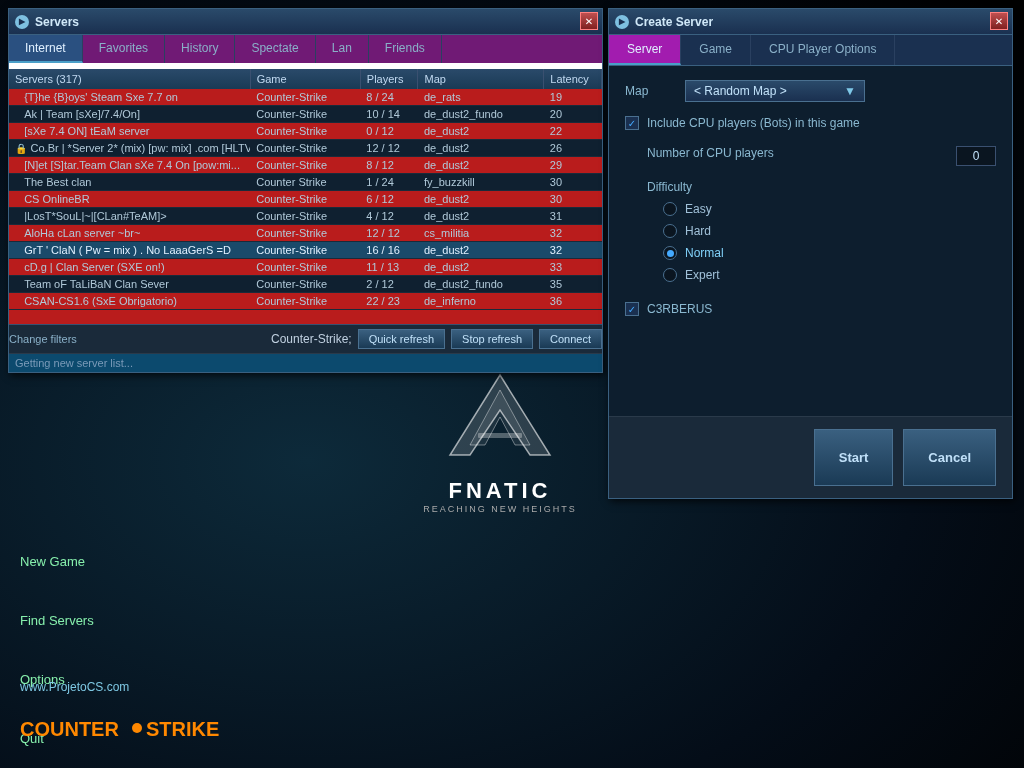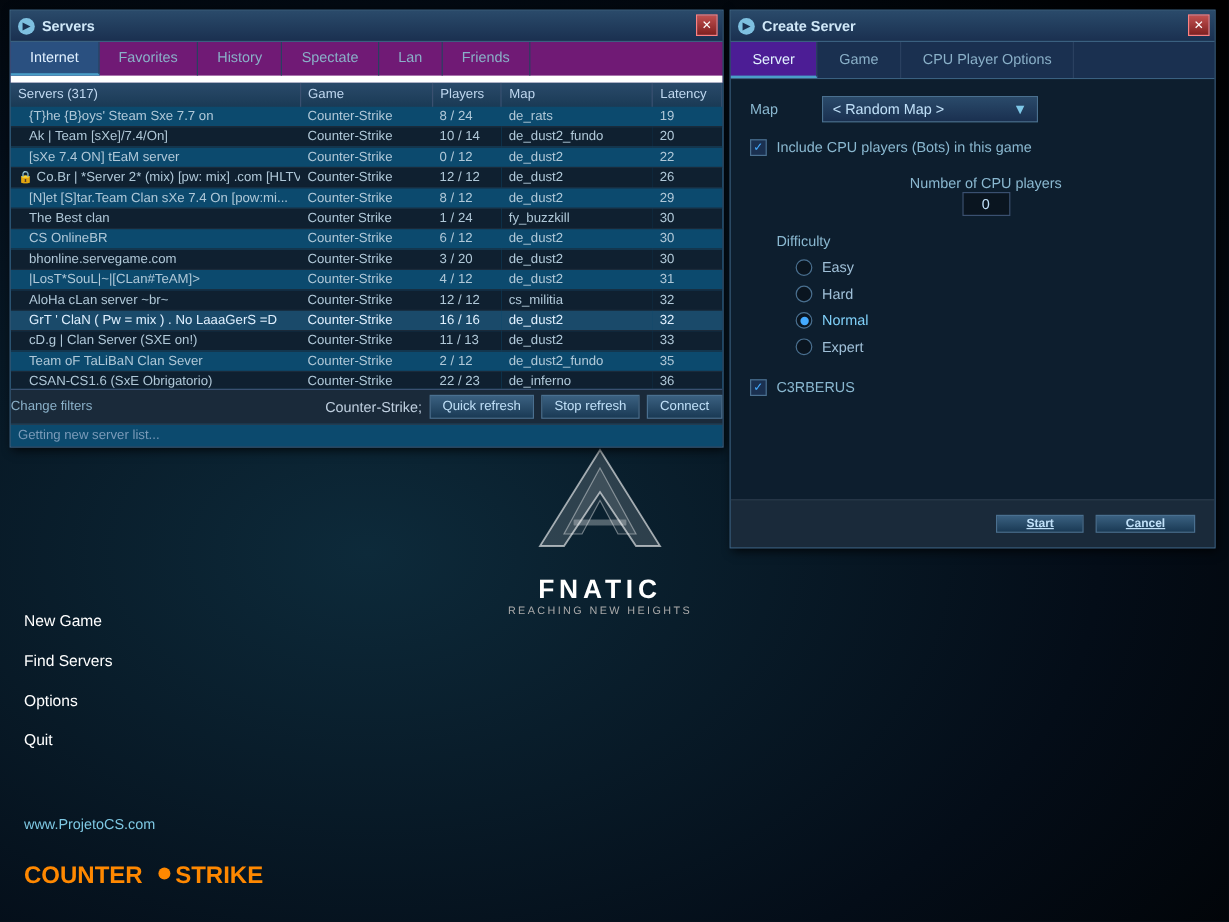--- a/index.html
+++ b/index.html
@@ -34,25 +34,26 @@
     }
     
     .left-menu {
       position: absolute;
       left: 20px;
       top: 510px;
       z-index: 2;
     }
     .left-menu a {
       display: block;
-      color: #ffffff;
+      color: #86efac;
       text-decoration: none;
       font-size: 13px;
       margin-bottom: 18px;
       cursor: pointer;
+      margin-top: 44px;
     }
     .website {
       position: absolute;
       left: 20px;
       top: 680px;
       z-index: 2;
       color: #7ec8e3;
       font-size: 12px;
     }
     .cs-logo {
@@ -126,21 +127,21 @@
     }
     .win-tab.active {
       background: #2a5080;
       color: #e0f0ff;
       border-bottom: 2px solid #4a9fc8;
     }
     
     .server-table-wrap {
       height: 255px;
       overflow: hidden;
-      background: #0c4a6e;
+      background: #b91c1c;
     }
     .server-table {
       width: 100%;
       border-collapse: collapse;
       font-size: 11px;
     }
     .server-table thead tr {
       background: linear-gradient(180deg, #2a4a6a 0%, #1a3a55 100%);
       color: #c0d8f0;
     }
@@ -213,21 +214,21 @@
       margin-top: 0;
     }
     .cs-tab {
       padding: 7px 18px;
       color: #8ab0c8;
       font-size: 12px;
       cursor: pointer;
       border-right: 1px solid #2a4060;
     }
     .cs-tab.active {
-      background: #4c1d95;
+      background: #a21caf;
       color: #e0f0ff;
       border-bottom: 2px solid #4a9fc8;
       text-align: center;
     }
     .cs-content {
       padding: 14px 16px;
       background: #0d1e2e;
       min-height: 350px;
     }
     .cs-row {
@@ -267,24 +268,23 @@
       border: 1px solid #4a7090;
       background: #1a3050;
       margin-right: 8px;
       display: flex; align-items: center; justify-content: center;
       color: #4af;
       font-size: 10px;
     }
     .cs-checkbox-label { color: #8ab8d0; font-size: 12px; }
     .cpu-row {
       display: flex;
-      align-items: center;
+      align-items: flex-start;
       margin-bottom: 14px;
       padding-left: 22px;
-      flex-direction: column;
     }
     .cpu-label { color: #8ab8d0; font-size: 12px; flex: 1; }
     .cpu-val {
       background: #0a1520;
       border: 1px solid #3a5070;
       color: #c0e0f8;
       padding: 2px 10px;
       font-size: 12px;
       min-width: 40px;
       text-align: center;
@@ -320,28 +320,27 @@
     }
     .cs-footer {
       display: flex;
       justify-content: flex-end;
       gap: 10px;
       padding: 12px 16px;
       background: #1a2a3a;
       border-top: 1px solid #2a3a4a;
     }
     .btn-main {
-      padding: 1px 24px;
-      font-size: 10px;
+      padding: 20px 24px;
+      font-size: 13px;
       background: linear-gradient(180deg, #3a6080 0%, #1a3a55 100%);
       color: #c0e0f8;
       border: 1px solid #4a7090;
       cursor: pointer;
       font-weight: bold;
-      text-decoration: underline;
     }
     
     .fnatic-svg-wrap {
       position: absolute;
       left: 420px;
       top: 365px;
       z-index: 1;
       text-align: center;
     }
   </style>
@@ -442,27 +441,20 @@
     <td>&nbsp;&nbsp;&nbsp;The Best clan</td>
     <td>Counter Strike</td>
     <td>1 / 24</td>
     <td>fy_buzzkill</td>
     <td>30</td>
   </tr>
           <tr>
     <td>&nbsp;&nbsp;&nbsp;CS OnlineBR</td>
     <td>Counter-Strike</td>
     <td>6 / 12</td>
-    <td>de_dust2</td>
-    <td>30</td>
-  </tr>
-          <tr>
-    <td>&nbsp;&nbsp;&nbsp;bhonline.servegame.com</td>
-    <td>Counter-Strike</td>
-    <td>3 / 20</td>
     <td>de_dust2</td>
     <td>30</td>
   </tr>
           <tr>
     <td>&nbsp;&nbsp;&nbsp;|LosT*SouL|~|[CLan#TeAM]&gt;</td>
     <td>Counter-Strike</td>
     <td>4 / 12</td>
     <td>de_dust2</td>
     <td>31</td>
   </tr>

